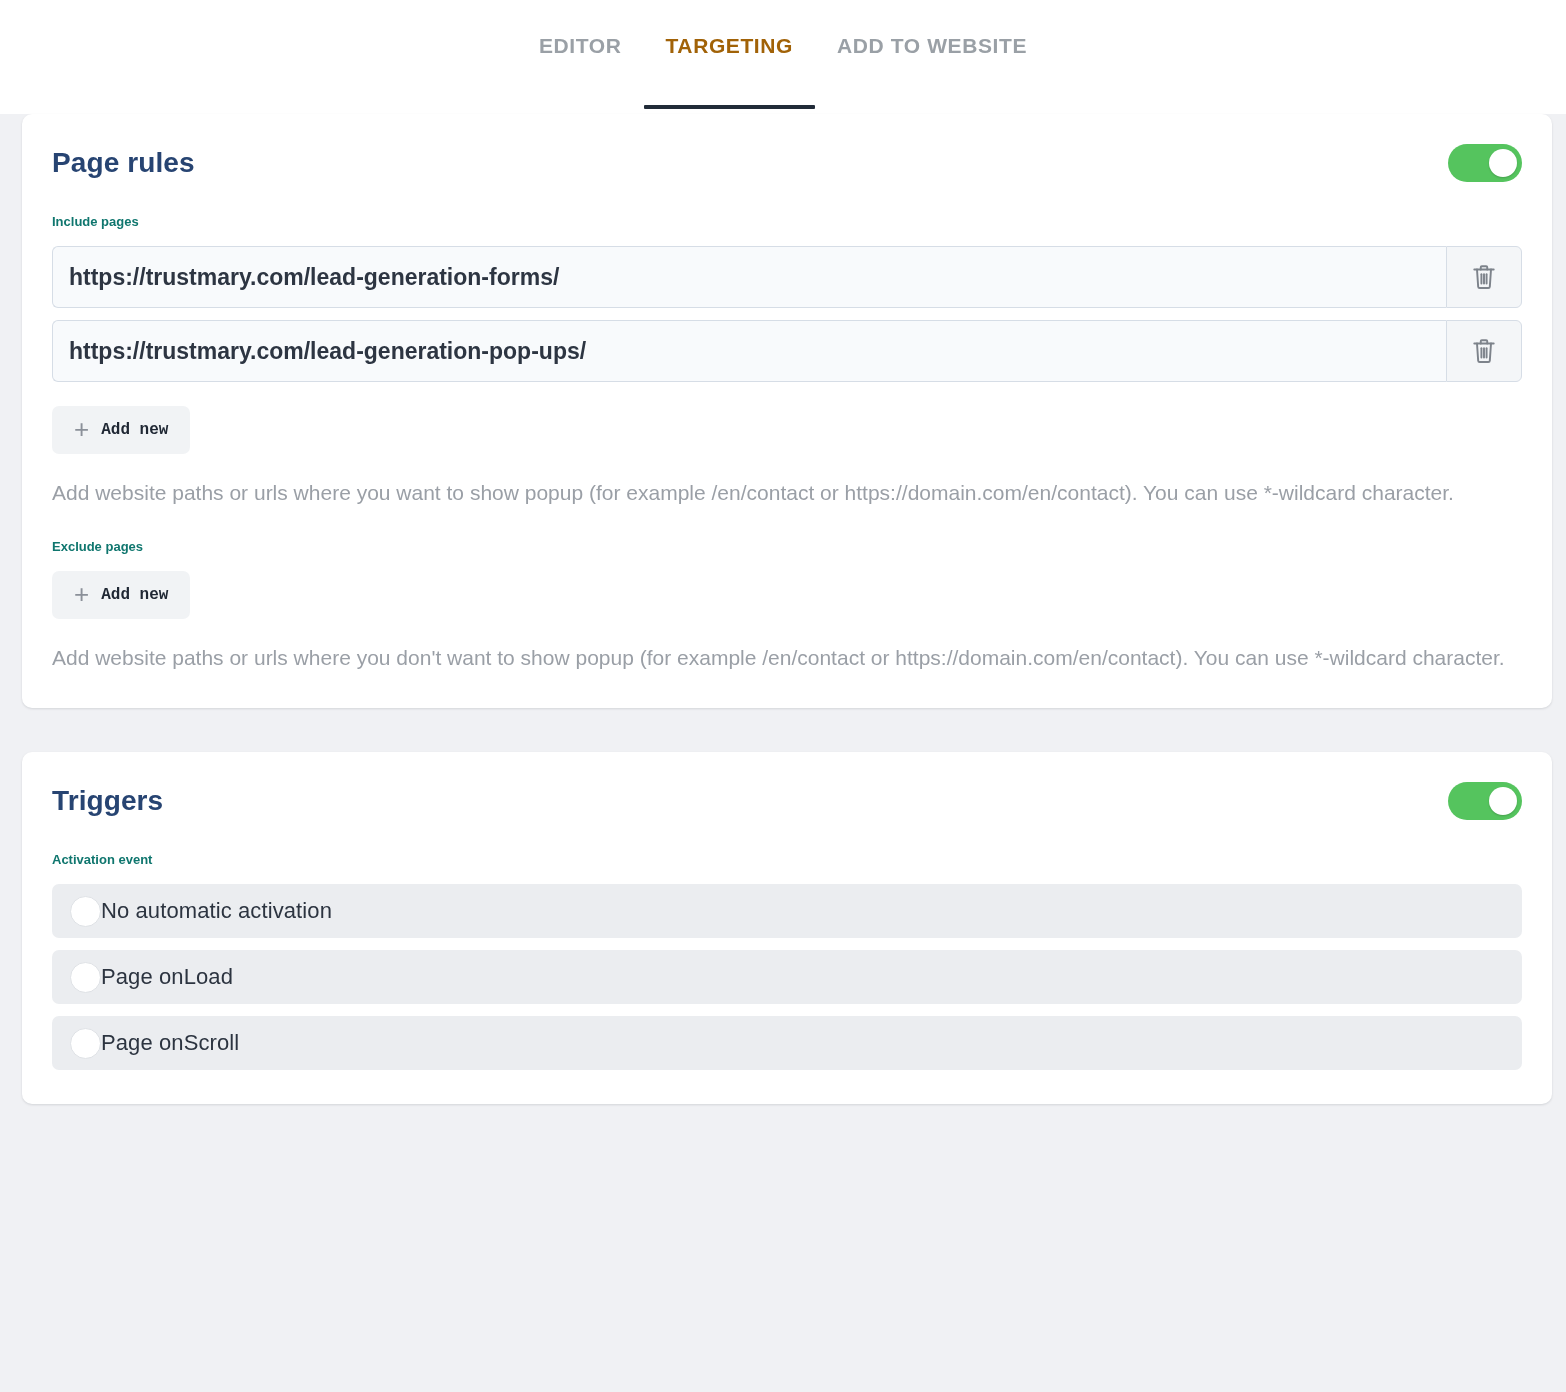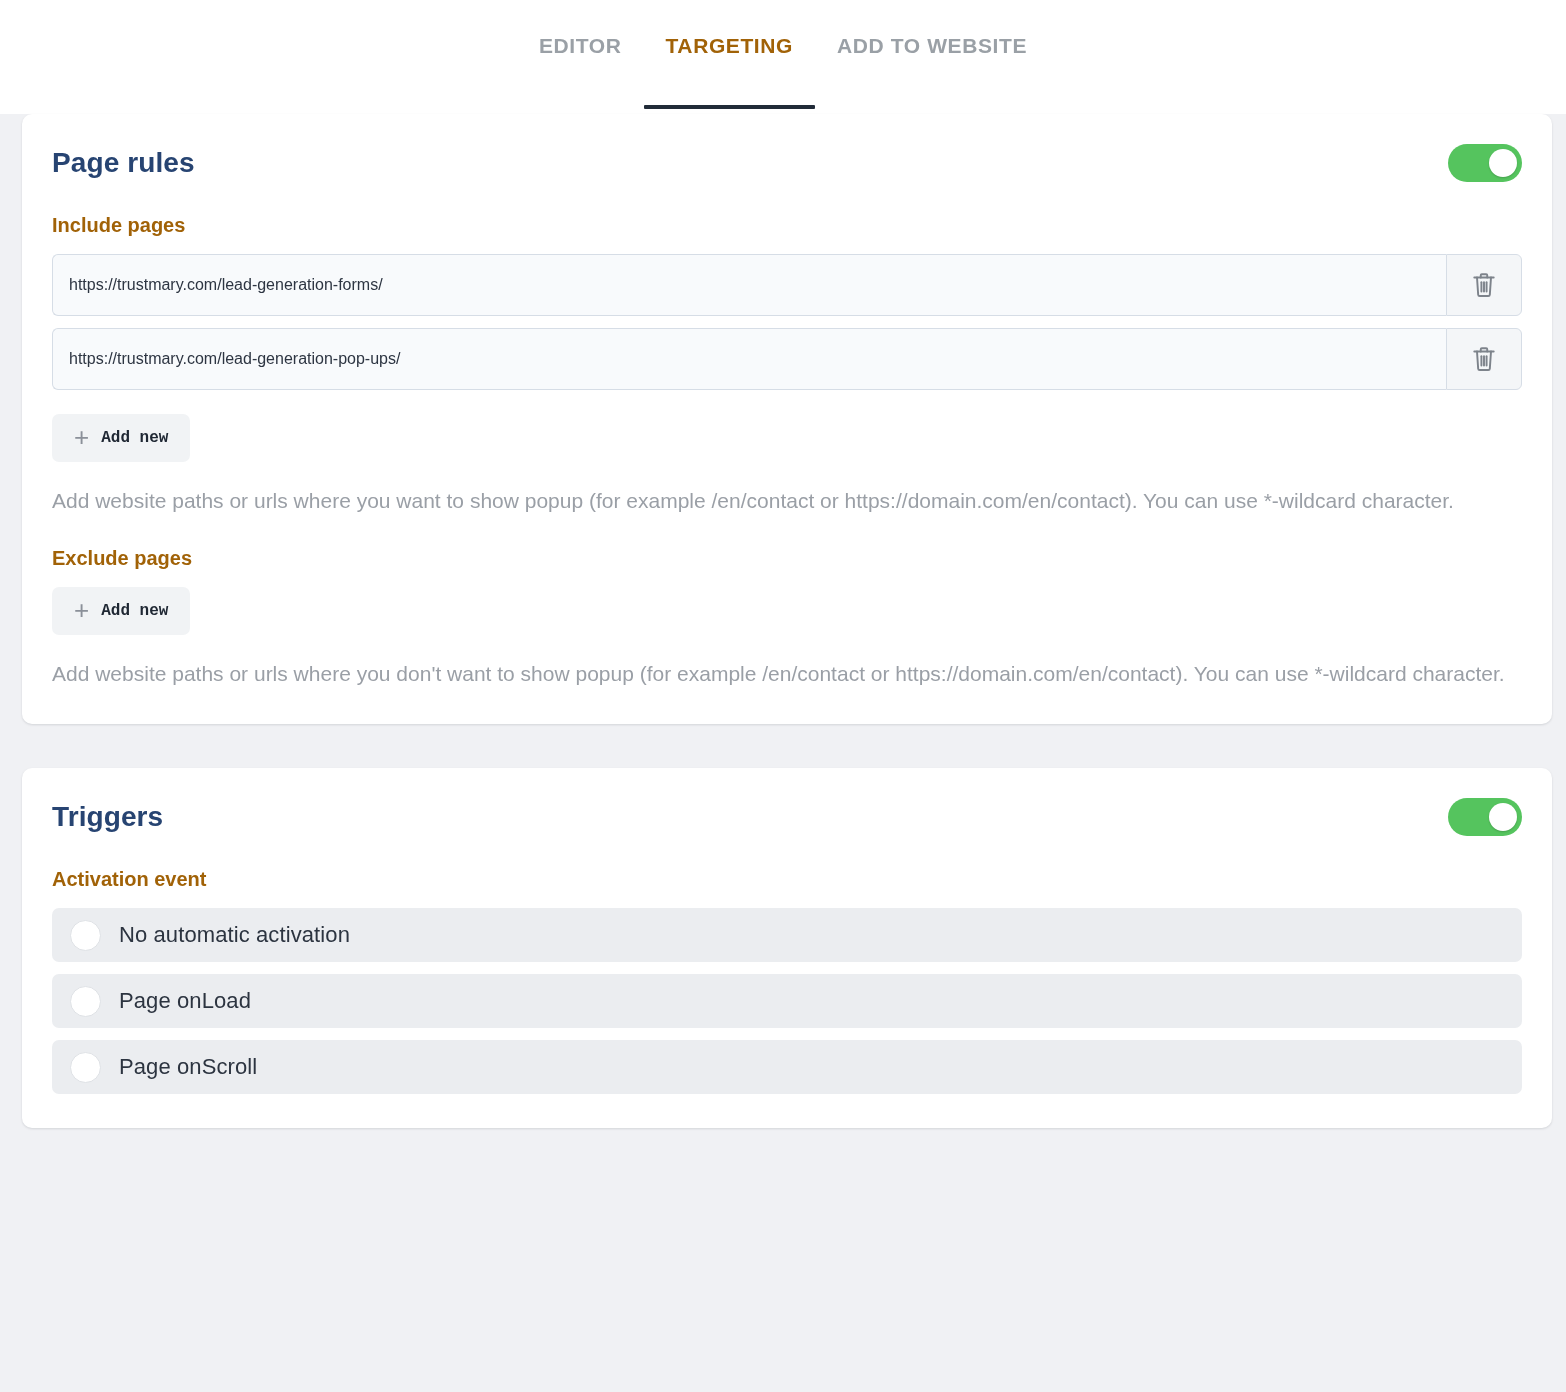--- a/index.html
+++ b/index.html
@@ -96,46 +96,47 @@
     left: 41px;
     width: 28px;
     height: 28px;
     border-radius: 50%;
     background: #ffffff;
     box-shadow: 0 1px 2px rgba(0,0,0,.18);
   }
 
   
   .field-label {
-    font-size: 20px;
+    font-size: 13px;
     font-weight: 700;
-    color: #a16207;
+    color: #0f766e;
     margin-bottom: 17px;
   }
 
   
   .url-row {
     display: flex;
     align-items: stretch;
     width: 100%;
     height: 62px;
     margin-bottom: 12px;
   }
   .url-input {
     flex: 1 1 auto;
     background: #f8fafc;
     border: 1px solid #d6dde6;
     border-right: none;
     border-radius: 6px 0 0 6px;
     font-family: "Liberation Sans", sans-serif;
-    font-size: 16px;
+    font-size: 23px;
     color: #2d3542;
     padding: 0 16px;
     outline: none;
     min-width: 0;
+    font-weight: bold;
   }
   .url-delete {
     flex: none;
     width: 76px;
     background: #f4f6f8;
     border: 1px solid #d6dde6;
     border-radius: 0 6px 6px 0;
     display: flex;
     align-items: center;
     justify-content: center;
@@ -180,21 +181,20 @@
     margin-top: 22px;
     max-width: 1478px;
   }
 
   .gap-lg { height: 30px; }
 
   
   .radio-row {
     display: flex;
     align-items: center;
-    gap: 18px;
     background: #ebedf0;
     border-radius: 7px;
     height: 54px;
     padding: 0 18px;
     margin-bottom: 12px;
     cursor: pointer;
     user-select: none;
   }
   .radio-row:last-child { margin-bottom: 0; }
   .radio-mark {

